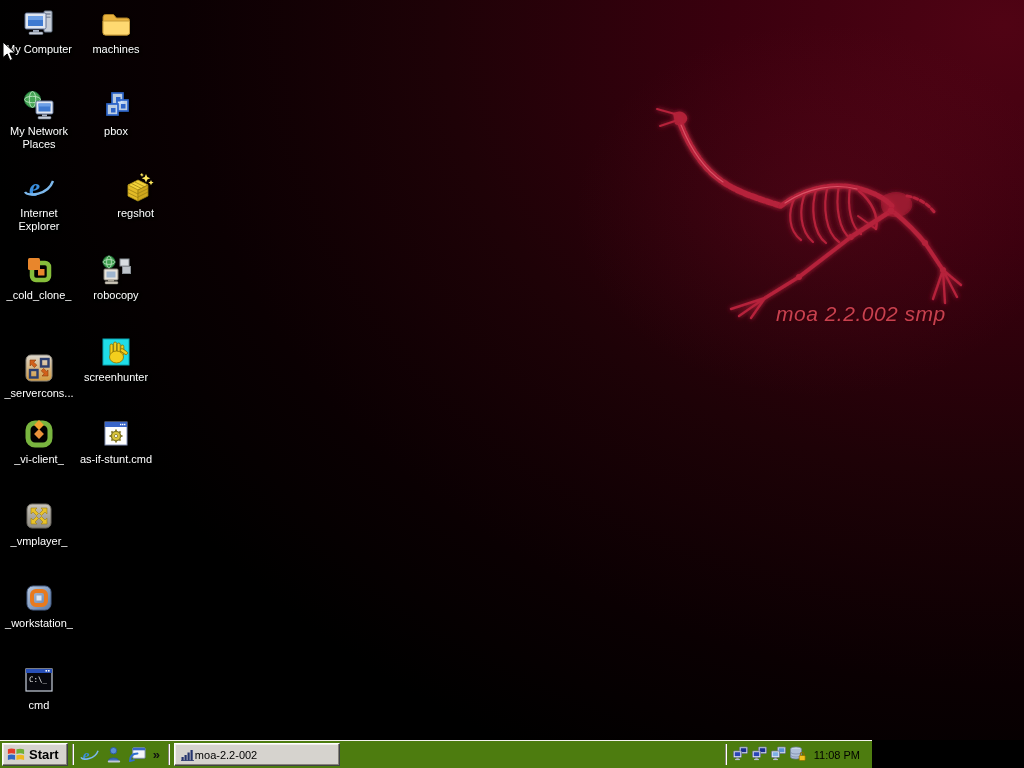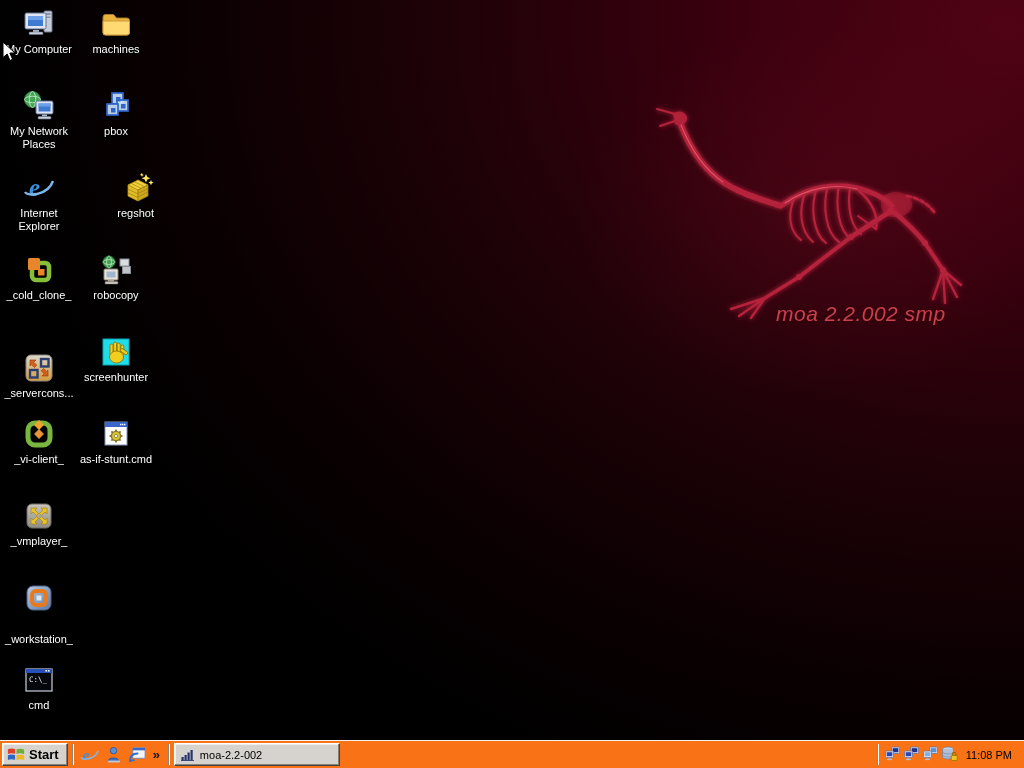--- a/index.html
+++ b/index.html
@@ -22,33 +22,33 @@
   .desk-icon{position:absolute;width:76px;display:flex;flex-direction:column;align-items:center;}
   .desk-icon .ic{width:32px;height:32px;filter:drop-shadow(1px 1px 1px rgba(0,0,0,.85));}
   .icon-label{margin-top:3px;max-width:78px;text-align:center;color:#fff;
     font:11px/13px "Liberation Sans",sans-serif;
     text-shadow:1px 1px 1px #000,1px 1px 3px #000;}
 
   
   .cursor{position:absolute;left:2px;top:41px;width:14px;height:21px;z-index:50;}
 
   
-  .taskbar{position:absolute;left:0;bottom:0;width:1024px;height:28px;box-sizing:border-box;
-    background:#f97316;border-top:1px solid #f4f2ec;
+  .taskbar{position:absolute;left:0;bottom:0;width:872px;height:28px;box-sizing:border-box;
+    background:#4d7c0f;border-top:1px solid #f4f2ec;
     display:flex;align-items:center;padding:2px 2px 2px 2px;font-size:11px;color:#000;}
   .btn3d{background:#d6d3ce;border:1px solid;border-color:#ffffff #404244 #404244 #ffffff;
     box-shadow:inset -1px -1px 0 #86837a, inset 1px 1px 0 #f0eee8;}
   .start{height:23px;display:flex;align-items:center;gap:4px;padding:0 8px 0 4px;
     font-weight:bold;font-size:13px;font-family:"Liberation Sans",sans-serif;cursor:default;}
   .start svg{width:18px;height:15px;}
   .tb-divider{width:0;height:21px;border-left:1px solid #8a877c;border-right:1px solid #ffffff;margin:0 4px;}
   .ql{display:flex;align-items:center;gap:5px;padding:0 2px;}
   .ql .qli{width:19px;height:19px;display:block;}
   .chevron{font-weight:bold;font-size:13px;padding:0 4px;color:#111;}
-  .task{height:23px;width:166px;display:flex;align-items:center;gap:5px;padding:0 6px;
+  .task{height:23px;width:166px;display:flex;align-items:center;padding:0 6px;
     font-size:11px;font-family:"Liberation Sans",sans-serif;white-space:nowrap;overflow:hidden;}
   .task svg{width:14px;height:13px;flex:0 0 auto;}
   .tray{margin-left:auto;display:flex;align-items:center;height:23px;text-align:center;}
   .tray .tri{width:17px;height:16px;margin:0 1px;}
   .clock{margin:0 10px 0 7px;font-size:11px;white-space:nowrap;}
 </style>
 </head>
 <body>
 
 <svg width="0" height="0" style="position:absolute" aria-hidden="true">
@@ -392,21 +392,21 @@
           <use href="#sym-cmd-script" xlink:href="#sym-cmd-script"></use>
         </svg>
         <div class="icon-label">as-if-stunt.cmd</div>
       </div>
       <div class="desk-icon" style="left: 1px; top: 500px;">
         <svg class="ic">
           <use href="#sym-vmplayer" xlink:href="#sym-vmplayer"></use>
         </svg>
         <div class="icon-label">_vmplayer_</div>
       </div>
-      <div class="desk-icon" style="left: 1px; top: 582px; gap: 16px;">
+      <div class="desk-icon" style="left: 1px; top: 582px;">
         <svg class="ic">
           <use href="#sym-workstation" xlink:href="#sym-workstation"></use>
         </svg>
         <div class="icon-label">_workstation_</div>
       </div>
       <div class="desk-icon" style="left: 1px; top: 664px;">
         <svg class="ic">
           <use href="#sym-cmd" xlink:href="#sym-cmd"></use>
         </svg>
         <div class="icon-label">cmd</div>

